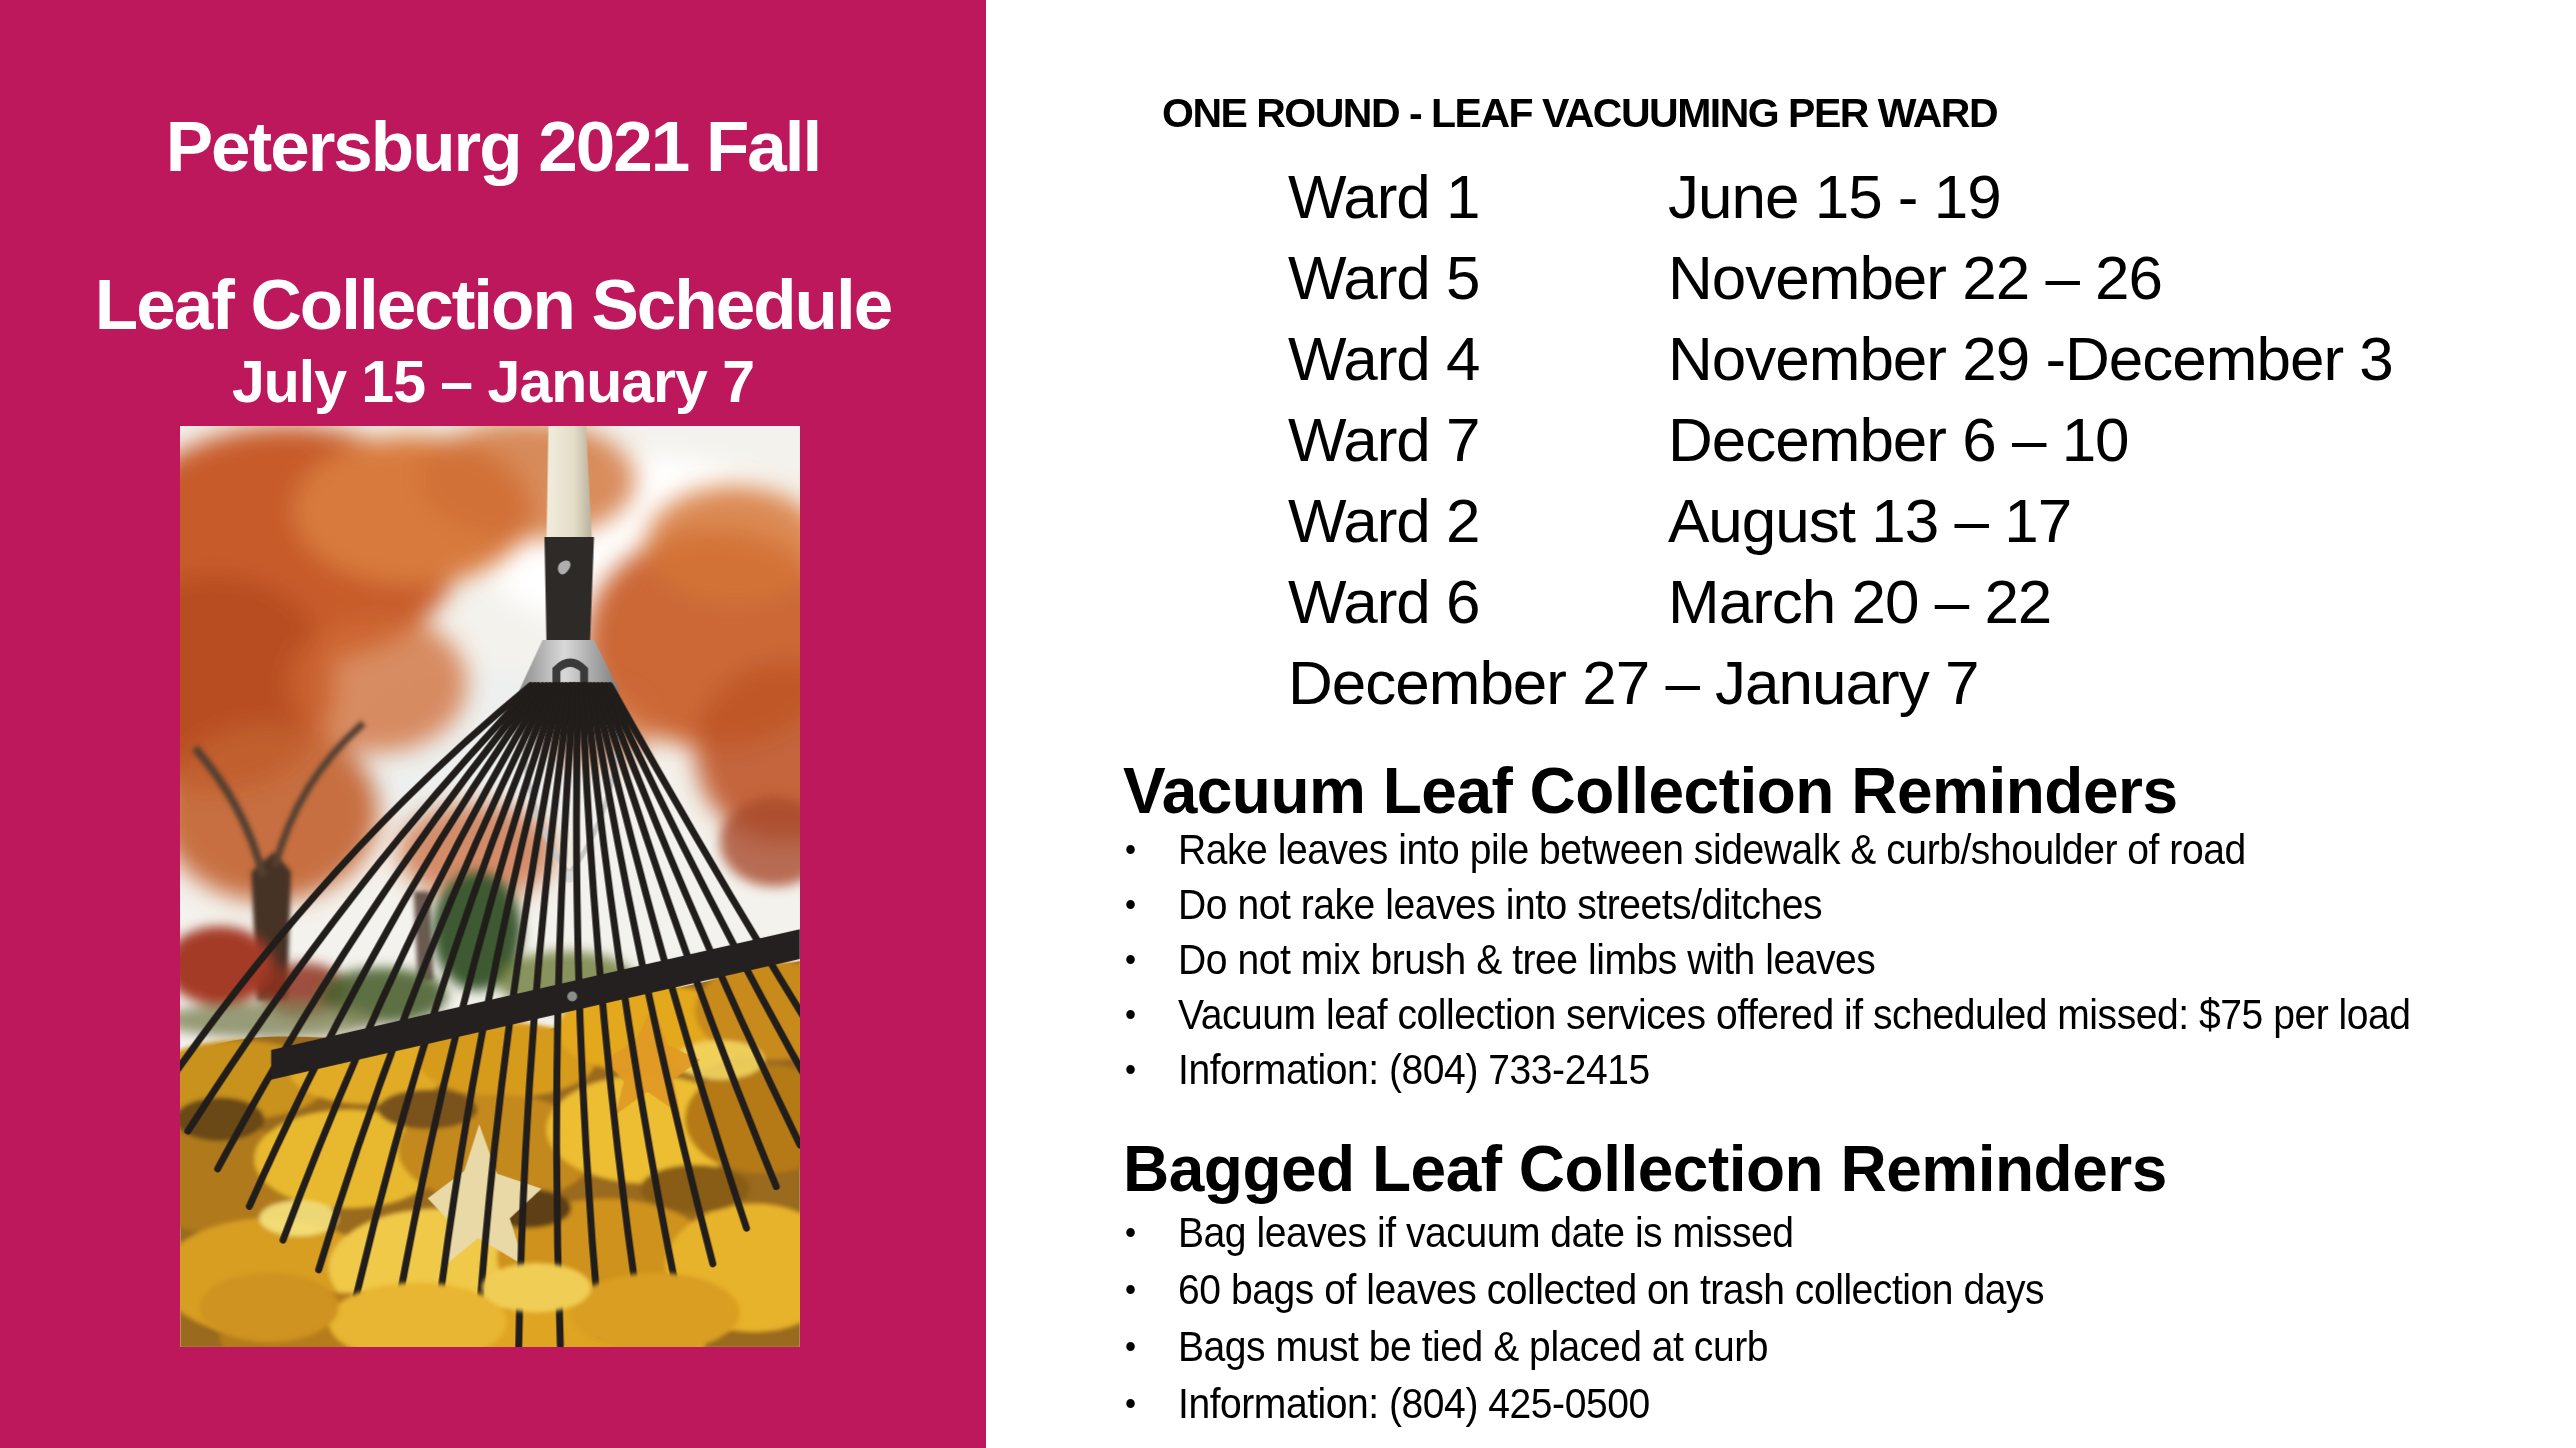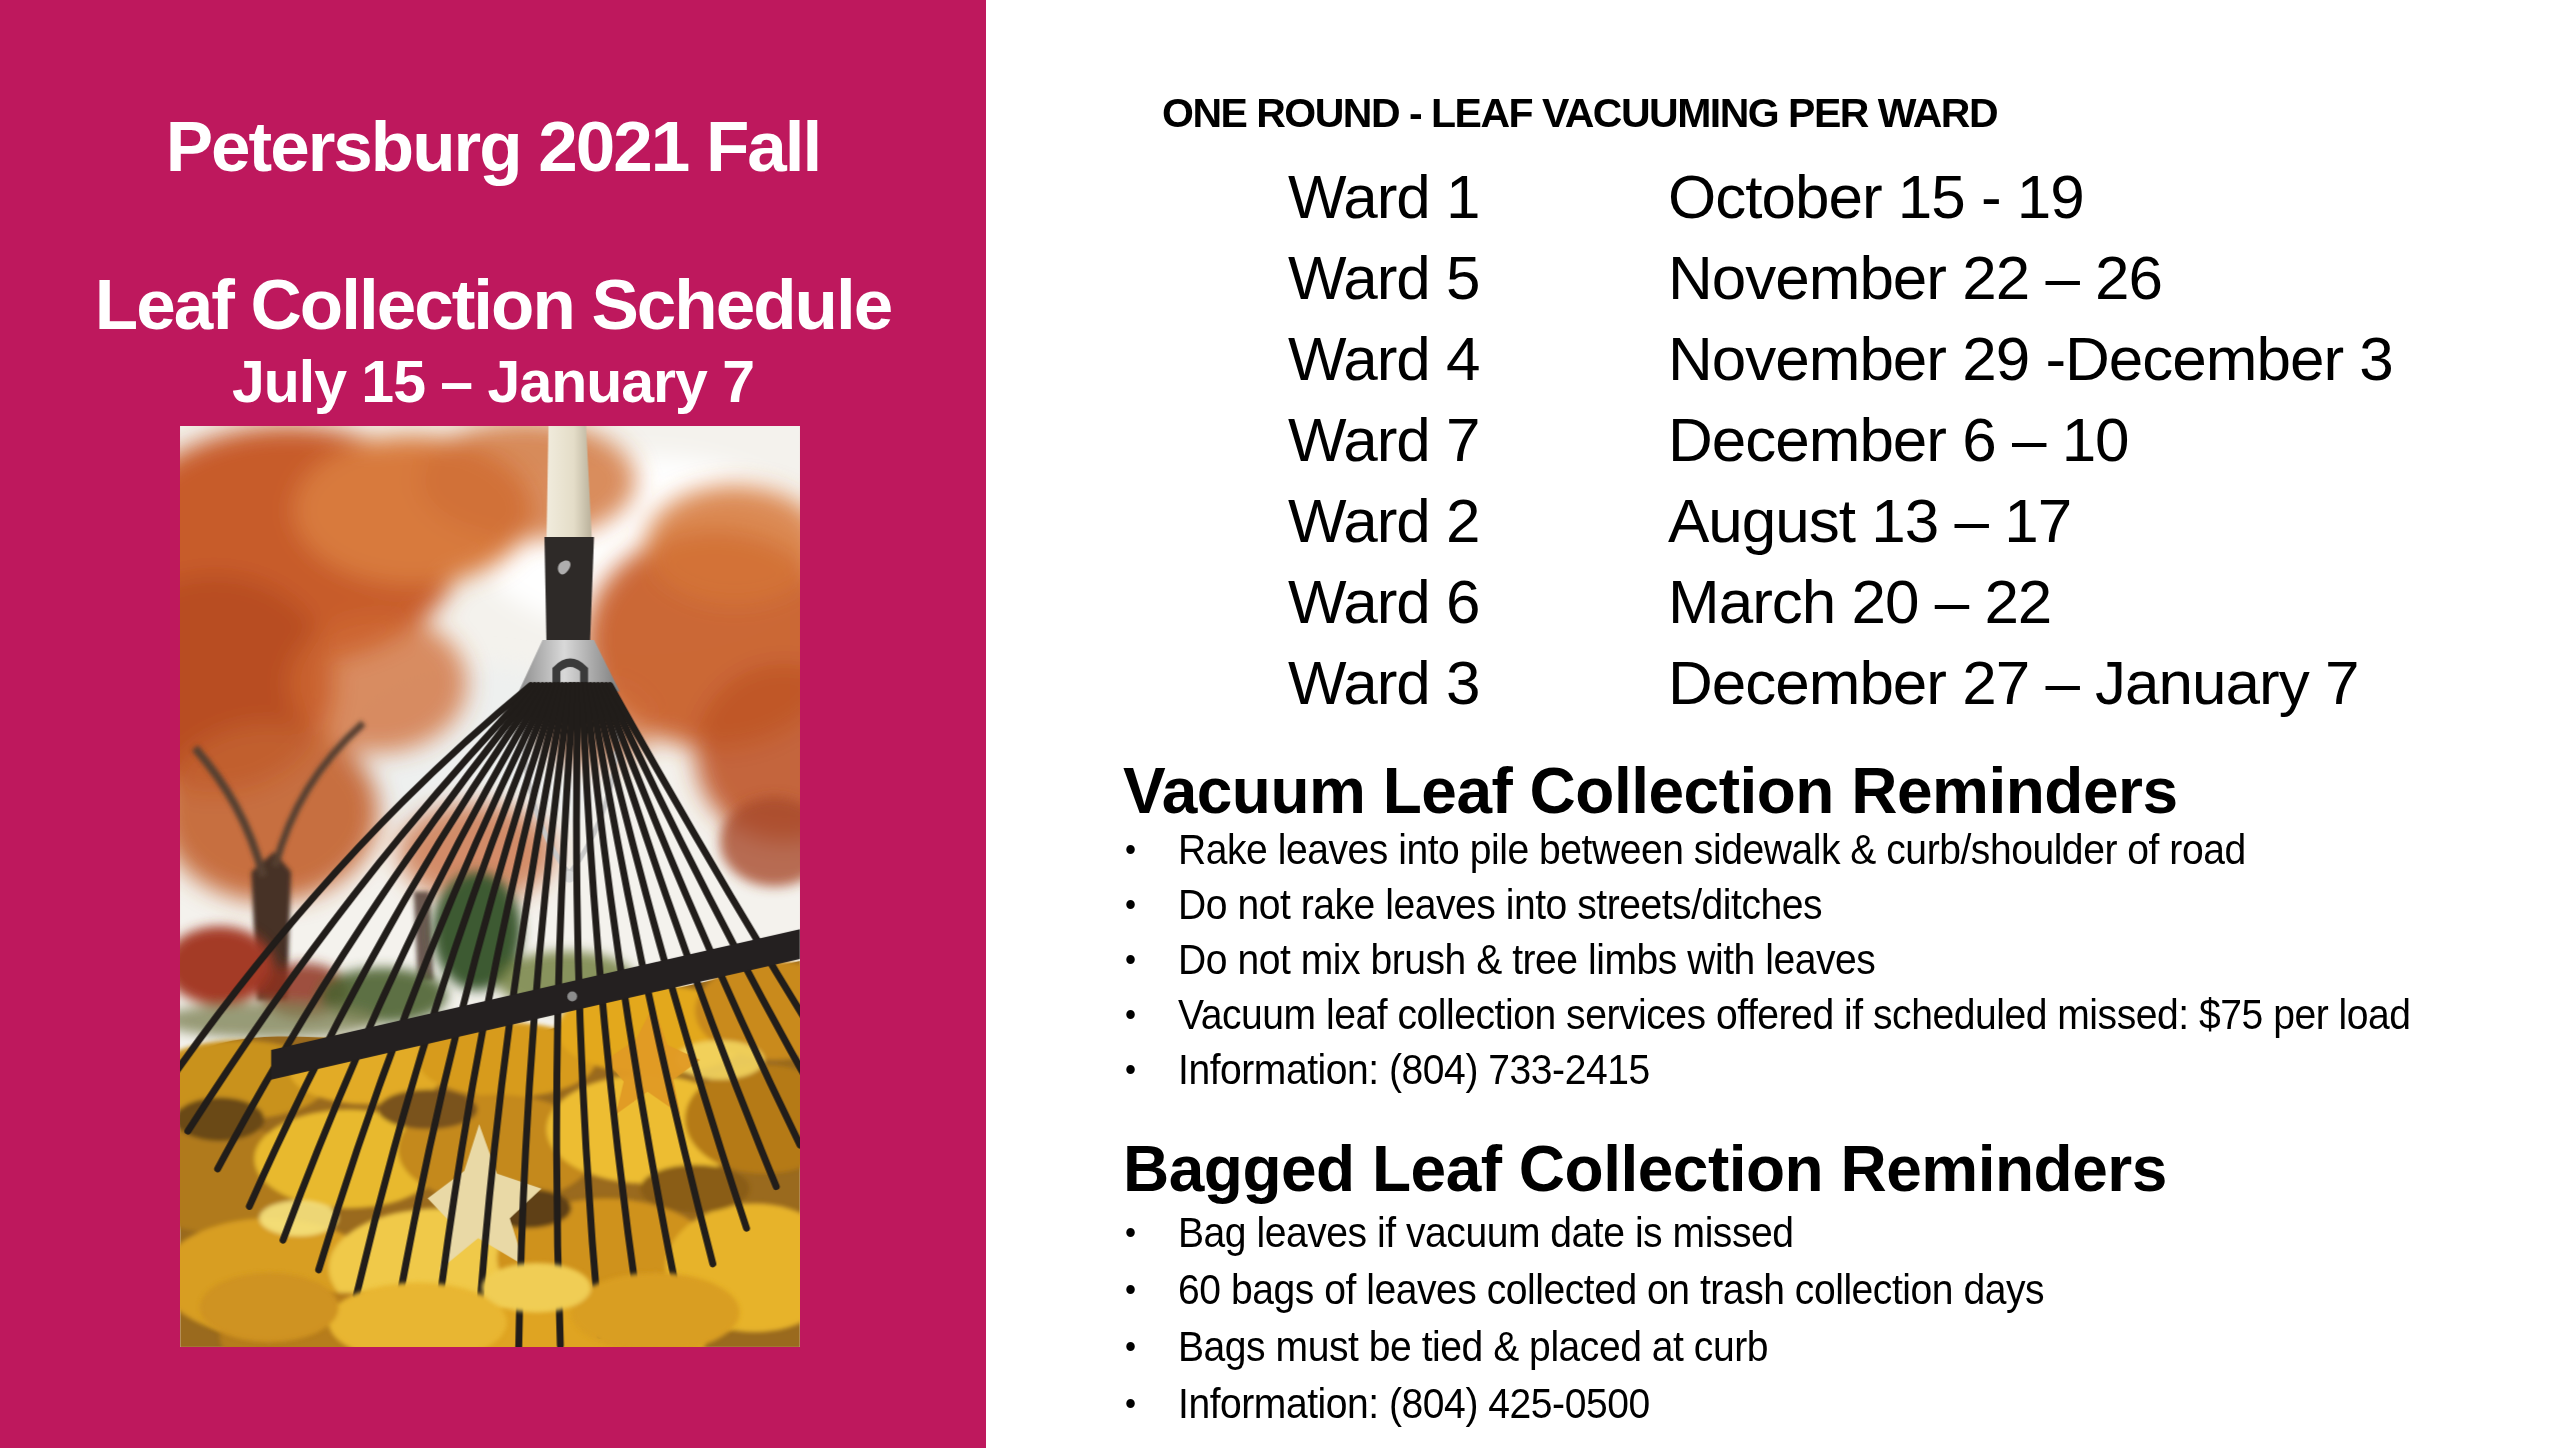--- a/index.html
+++ b/index.html
@@ -195,21 +195,21 @@
       <ellipse cx="360" cy="870" rx="55" ry="25" fill="#f0cd55"></ellipse>
     </g>
   </svg>
 </div>
 
 <div class="main-heading">ONE ROUND - LEAF VACUUMING PER WARD</div>
 
 <div class="ward-table">
   <div class="ward-row">
     <span class="ward-name">Ward 1</span>
-    <span class="ward-dates">October 15 - 19</span>
+    <span class="ward-dates">June 15 - 19</span>
   </div>
   <div class="ward-row">
     <span class="ward-name">Ward 5</span>
     <span class="ward-dates">November 22 – 26</span>
   </div>
   <div class="ward-row">
     <span class="ward-name">Ward 4</span>
     <span class="ward-dates">November 29 -December 3</span>
   </div>
   <div class="ward-row">
@@ -218,21 +218,20 @@
   </div>
   <div class="ward-row">
     <span class="ward-name">Ward 2</span>
     <span class="ward-dates">August 13 – 17</span>
   </div>
   <div class="ward-row">
     <span class="ward-name">Ward 6</span>
     <span class="ward-dates">March 20 – 22</span>
   </div>
   <div class="ward-row">
-    <span class="ward-name">Ward 3</span>
     <span class="ward-dates">December 27 – January 7</span>
   </div>
 </div>
 
 <div class="section-heading sh-vacuum">Vacuum Leaf Collection Reminders</div>
 <ul class="bullets bullets-vacuum">
   <li>Rake leaves into pile between sidewalk &amp; curb/shoulder of road</li>
   <li>Do not rake leaves into streets/ditches</li>
   <li>Do not mix brush &amp; tree limbs with leaves</li>
   <li>Vacuum leaf collection services offered if scheduled missed: $75 per load</li>

